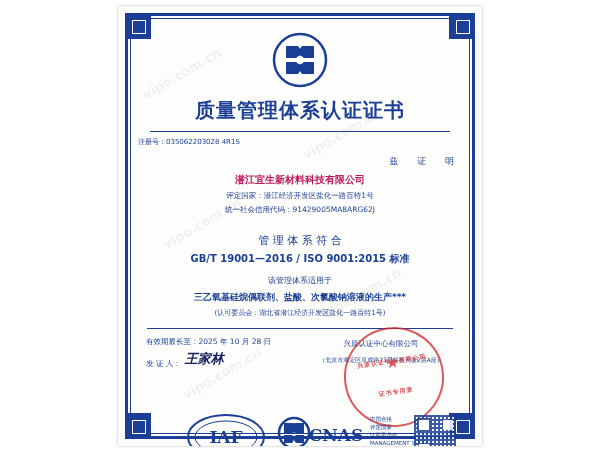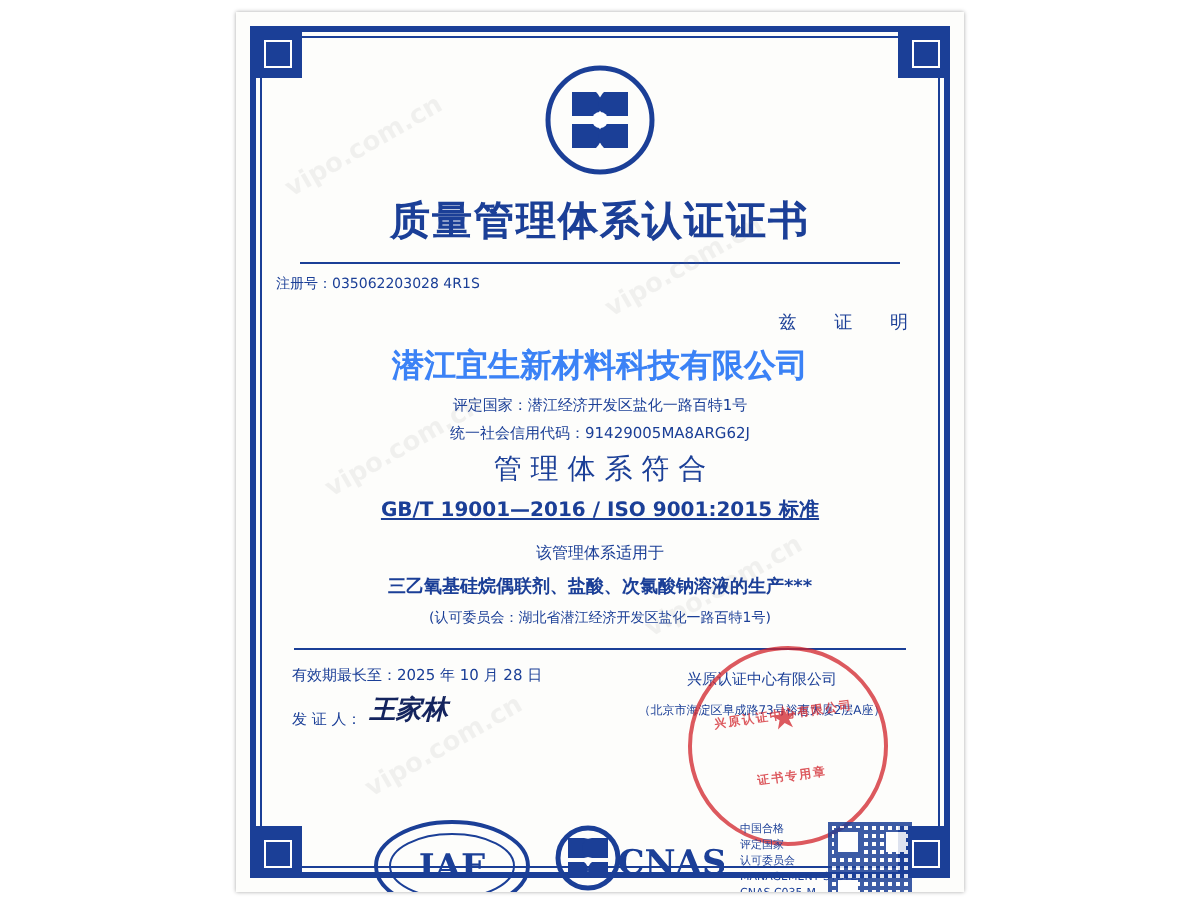--- a/index.html
+++ b/index.html
@@ -93,40 +93,39 @@
   .certify-label {
     margin-top: 8px;
     font-size: 9px;
     color: #1b3f97;
     letter-spacing: 8px;
     padding-left: 8px;
     text-align: right;
   }
   .company {
     margin-top: 5px;
-    font-size: 16px;
-    font-weight: bold;
-    color: #3b82f6;
+    font-size: 10px;
+    font-weight: bold;
+    color: #be185d;
   }
   .line-small {
     margin-top: 4px;
     font-size: 7.5px;
     color: #1b3f97;
   }
   .section-label {
-    margin-top: 4px;
-    font-size: 14px;
+    margin-top: 18px;
+    font-size: 11px;
     color: #1b3f97;
   }
   .standard {
     margin-top: 4px;
     font-size: 10px;
     font-weight: bold;
     color: #1b3f97;
-    text-decoration: underline;
   }
   .scope-label {
     margin-top: 9px;
     font-size: 8px;
     color: #1b3f97;
   }
   .scope-text {
     margin-top: 5px;
     font-size: 9px;
     font-weight: bold;

